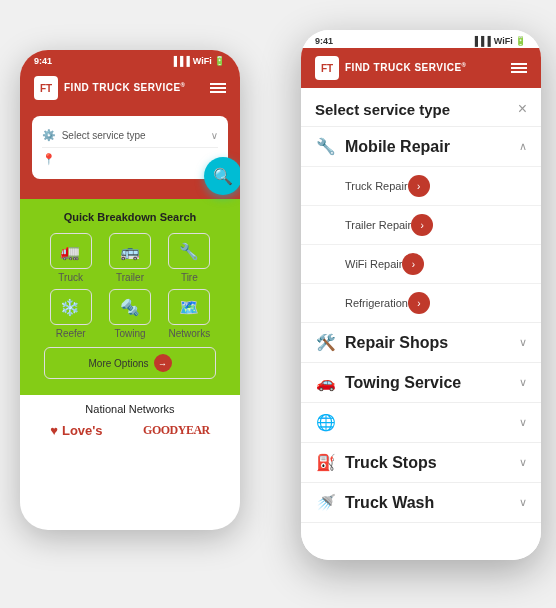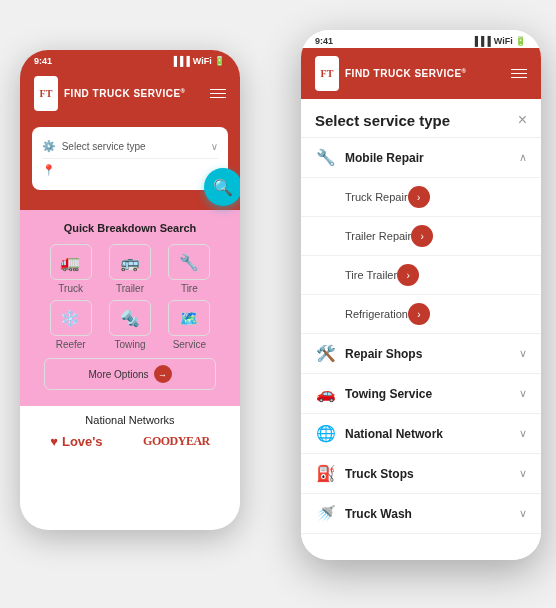--- a/index.html
+++ b/index.html
@@ -64,30 +64,29 @@
       align-items: center;
       justify-content: space-between;
     }
     .app-header-logo {
       display: flex;
       align-items: center;
       gap: 6px;
     }
     .logo-icon {
       width: 24px;
-      height: 35px;
+      height: 24px;
       background: #fff;
       border-radius: 4px;
       display: flex;
       align-items: center;
       justify-content: center;
       font-size: 10px;
       font-weight: 900;
       color: #c0392b;
-      font-family: Liberation Serif, serif;
     }
     .logo-text {
       color: #fff;
       font-size: 10px;
       font-weight: 700;
       letter-spacing: 0.5px;
       text-transform: uppercase;
     }
     .logo-text sup {
       font-size: 6px;
@@ -152,21 +151,21 @@
       box-shadow: 0 3px 8px rgba(0,188,212,0.5);
       z-index: 5;
     }
     .search-area-wrapper {
       position: relative;
     }
 
     
     .quick-section {
       padding: 12px 24px 8px;
-      background: #f9a8d4;
+      background: #84cc16;
     }
     .quick-title {
       text-align: center;
       font-size: 11px;
       font-weight: 700;
       color: #222;
       margin-bottom: 10px;
     }
     .icon-grid {
       display: grid;
@@ -294,21 +293,21 @@
       display: flex;
       align-items: center;
       gap: 8px;
     }
     .cat-icon {
       font-size: 16px;
       width: 22px;
       text-align: center;
     }
     .cat-label {
-      font-size: 12px;
+      font-size: 16px;
       font-weight: 600;
       color: #222;
     }
     .chevron-icon {
       font-size: 11px;
       color: #999;
     }
 
     .service-sub-item {
       display: flex;
@@ -405,21 +404,21 @@
       <div class="icon-item">
         <div class="icon-box">❄️</div>
         <span class="icon-label">Reefer</span>
       </div>
       <div class="icon-item">
         <div class="icon-box">🔩</div>
         <span class="icon-label">Towing</span>
       </div>
       <div class="icon-item">
         <div class="icon-box">🗺️</div>
-        <span class="icon-label">Service</span>
+        <span class="icon-label">Networks</span>
       </div>
     </div>
     <div class="more-options-btn">
       <span>More Options</span>
       <div class="arrow-circle">→</div>
     </div>
   </div>
 
   <div class="networks-section">
     <div class="networks-title">National Networks</div>
@@ -478,21 +477,21 @@
         </div>
         <div class="service-sub-item">
           <span class="sub-label">Truck Repair</span>
           <div class="arrow-btn">›</div>
         </div>
         <div class="service-sub-item">
           <span class="sub-label">Trailer Repair</span>
           <div class="arrow-btn">›</div>
         </div>
         <div class="service-sub-item">
-          <span class="sub-label">Tire Trailer</span>
+          <span class="sub-label">WiFi Repair</span>
           <div class="arrow-btn">›</div>
         </div>
         <div class="service-sub-item">
           <span class="sub-label">Refrigeration</span>
           <div class="arrow-btn">›</div>
         </div>
       </div>
 
       <div class="service-category">
         <div class="service-category-header">
@@ -511,21 +510,20 @@
             <span class="cat-label">Towing Service</span>
           </div>
           <span class="chevron-icon">∨</span>
         </div>
       </div>
 
       <div class="service-category">
         <div class="service-category-header">
           <div class="service-category-left">
             <span class="cat-icon">🌐</span>
-            <span class="cat-label">National  Network</span>
           </div>
           <span class="chevron-icon">∨</span>
         </div>
       </div>
 
       <div class="service-category">
         <div class="service-category-header">
           <div class="service-category-left">
             <span class="cat-icon">⛽</span>
             <span class="cat-label">Truck Stops</span>

